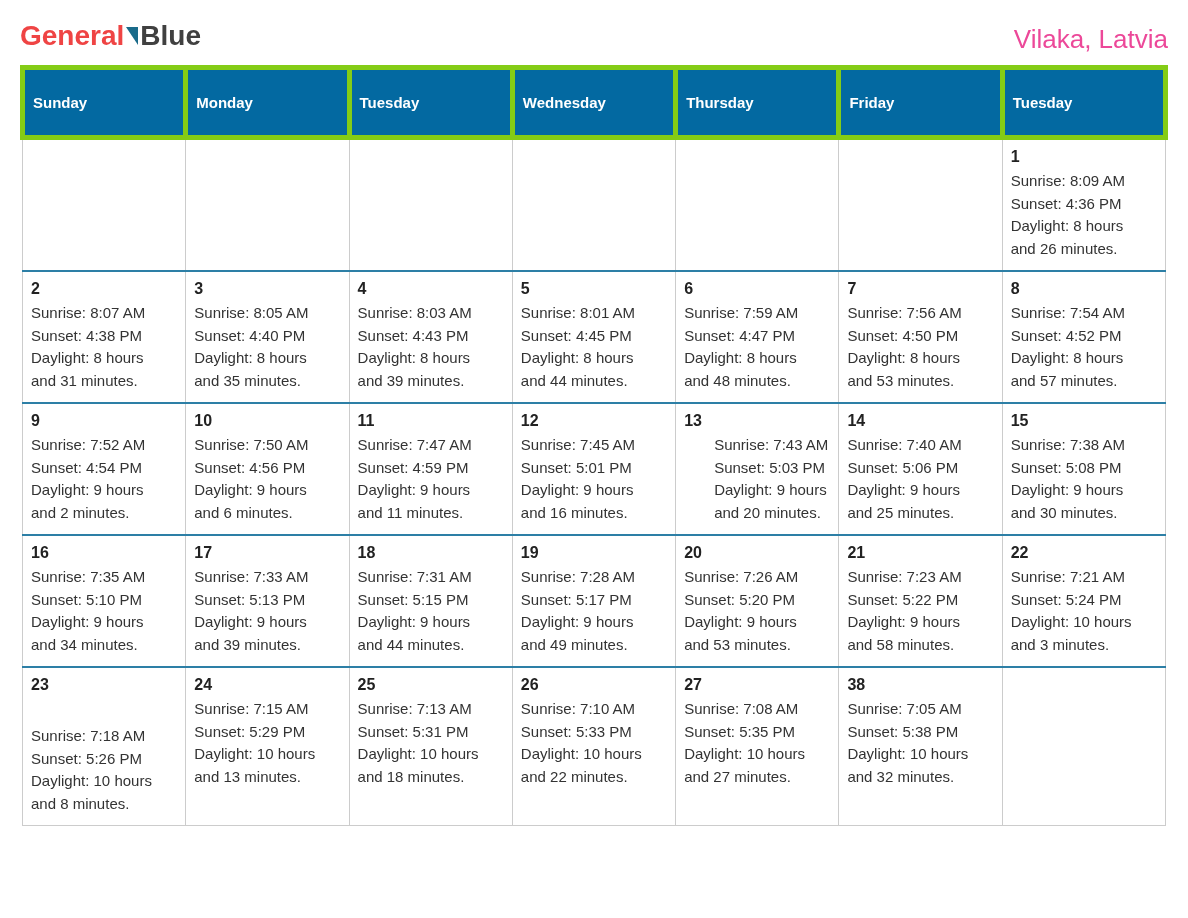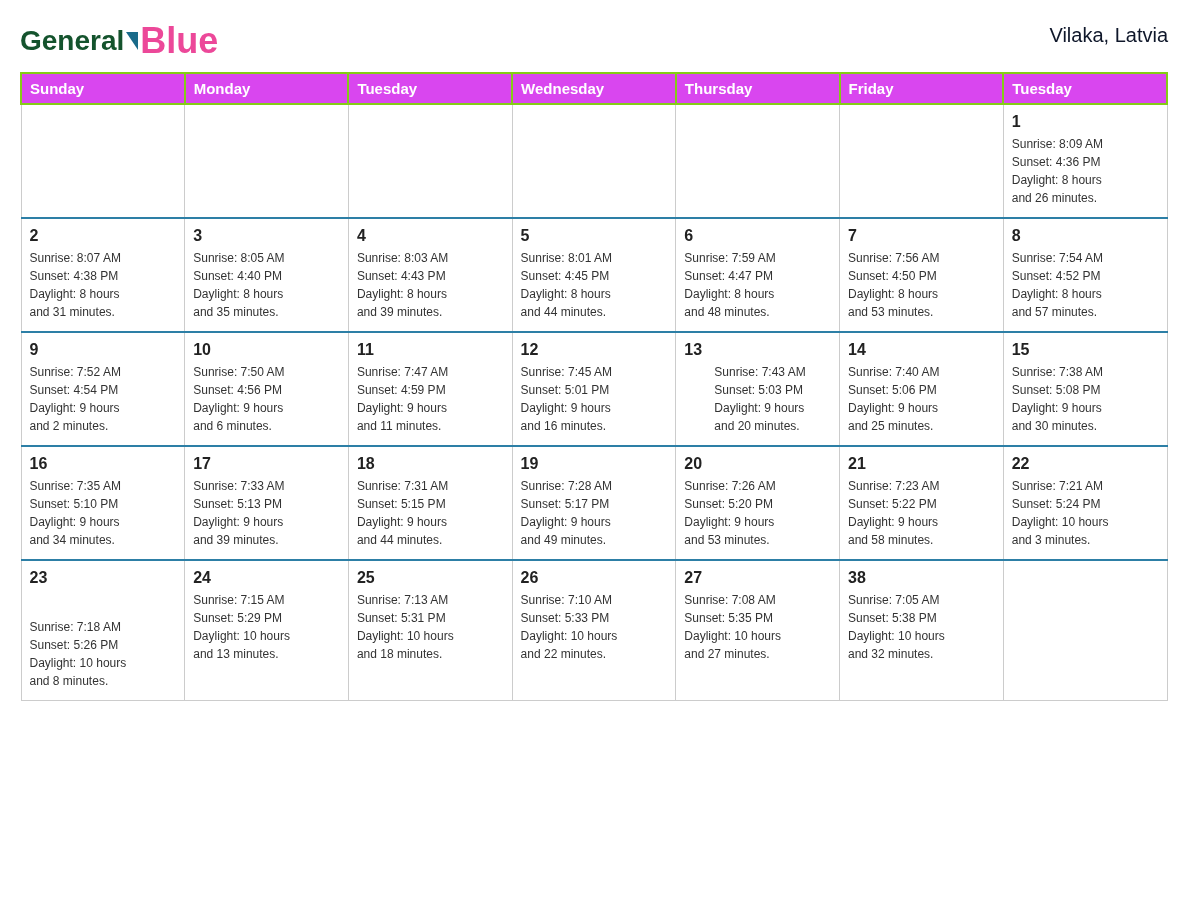--- a/index.html
+++ b/index.html
@@ -21,57 +21,57 @@
       flex-direction: column;
       align-items: flex-start;
     }
     .logo-text {
       font-size: 28px;
       font-weight: bold;
       color: #333;
       display: flex;
       align-items: center;
     }
-    .logo-general { color: #14532d; }
+    .logo-general { color: #ef4444; }
     .logo-arrow {
       display: inline-block;
       width: 0;
       height: 0;
       border-left: 12px solid transparent;
       border-right: 0px solid transparent;
       border-top: 18px solid #1a6b8a;
       margin-left: 2px;
       margin-right: 2px;
     }
-    .logo-blue { color: #ec4899; font-size: 36px; font-weight: bold; }
+    .logo-blue { color: #404040; font-size: 28px; font-weight: bold; }
     .title-area { text-align: right; }
     .month-title {
       font-size: 48px;
       font-weight: bold;
       color: #222;
       line-height: 1.1;
     }
     .location {
-      font-size: 20px;
-      color: #0f172a;
+      font-size: 26px;
+      color: #ec4899;
       margin-top: 4px;
     }
     .calendar {
       width: 100%;
       border-collapse: collapse;
       margin-top: 10px;
     }
     .calendar th {
-      background-color: #d946ef;
+      background-color: #0369a1;
       color: #fff;
       font-size: 15px;
       font-weight: bold;
-      padding: 6px 8px;
+      padding: 24px 8px;
       text-align: left;
-      border: 2px solid #84cc16;
+      border: 5px solid #84cc16;
     }
     .calendar td {
       border: 1px solid #ccc;
       vertical-align: top;
       padding: 8px 8px 10px 8px;
       width: 14.28%;
       font-size: 12.5px;
       color: #333;
       background: #fff;
     }
@@ -82,21 +82,21 @@
       border-left: 1px solid #ccc;
     }
     .day-num {
       font-size: 16px;
       font-weight: bold;
       color: #222;
       display: block;
       margin-bottom: 4px;
     }
     .day-info {
-      font-size: 12px;
+      font-size: 15px;
       color: #333;
       line-height: 1.5;
     }
     .empty-cell {
       background: #f5f5f5;
     }
   </style>
 </head>
 <body>
 

